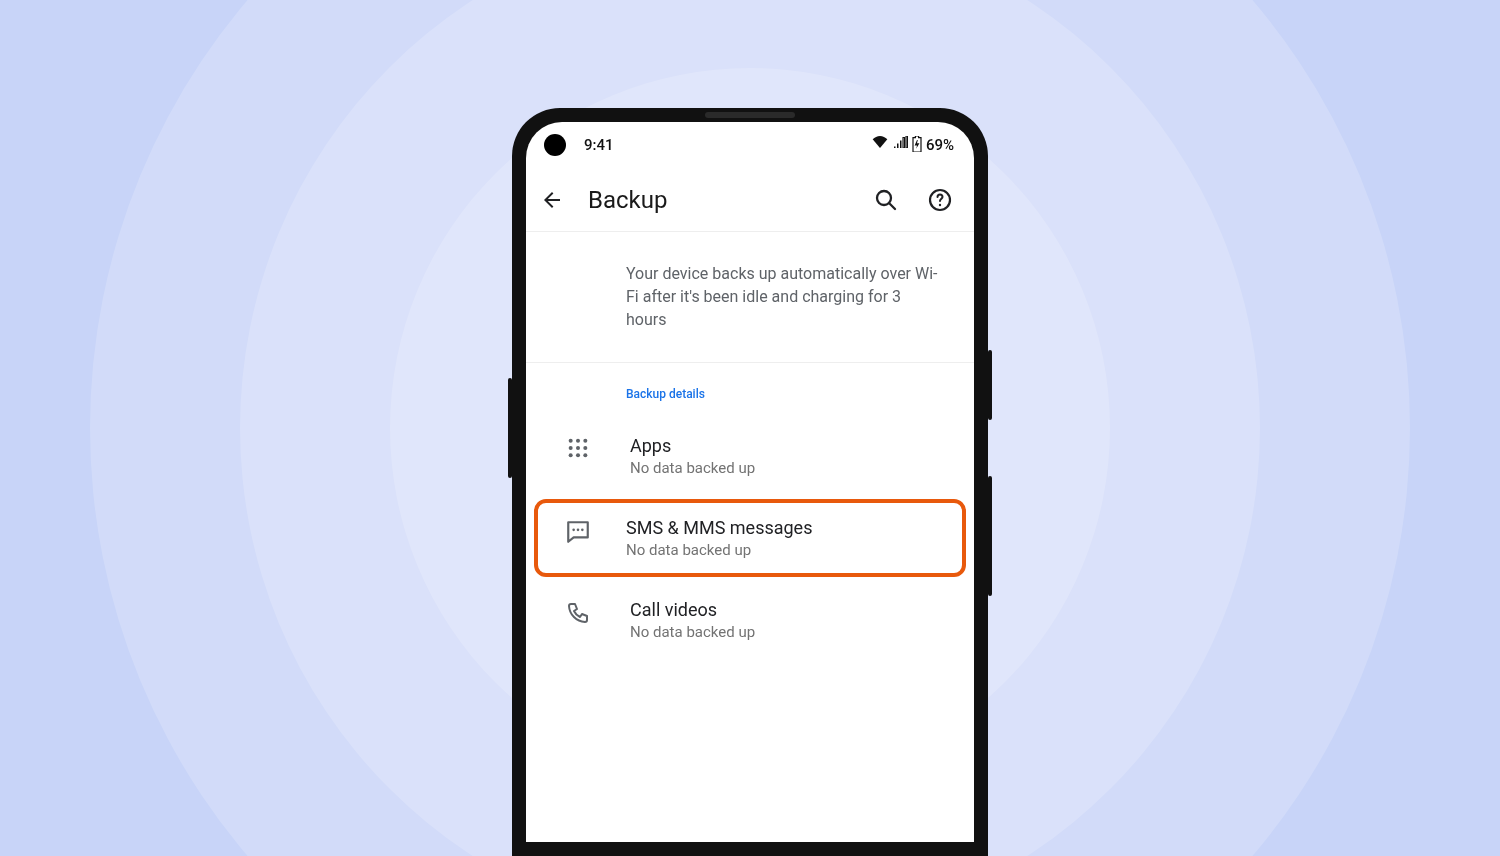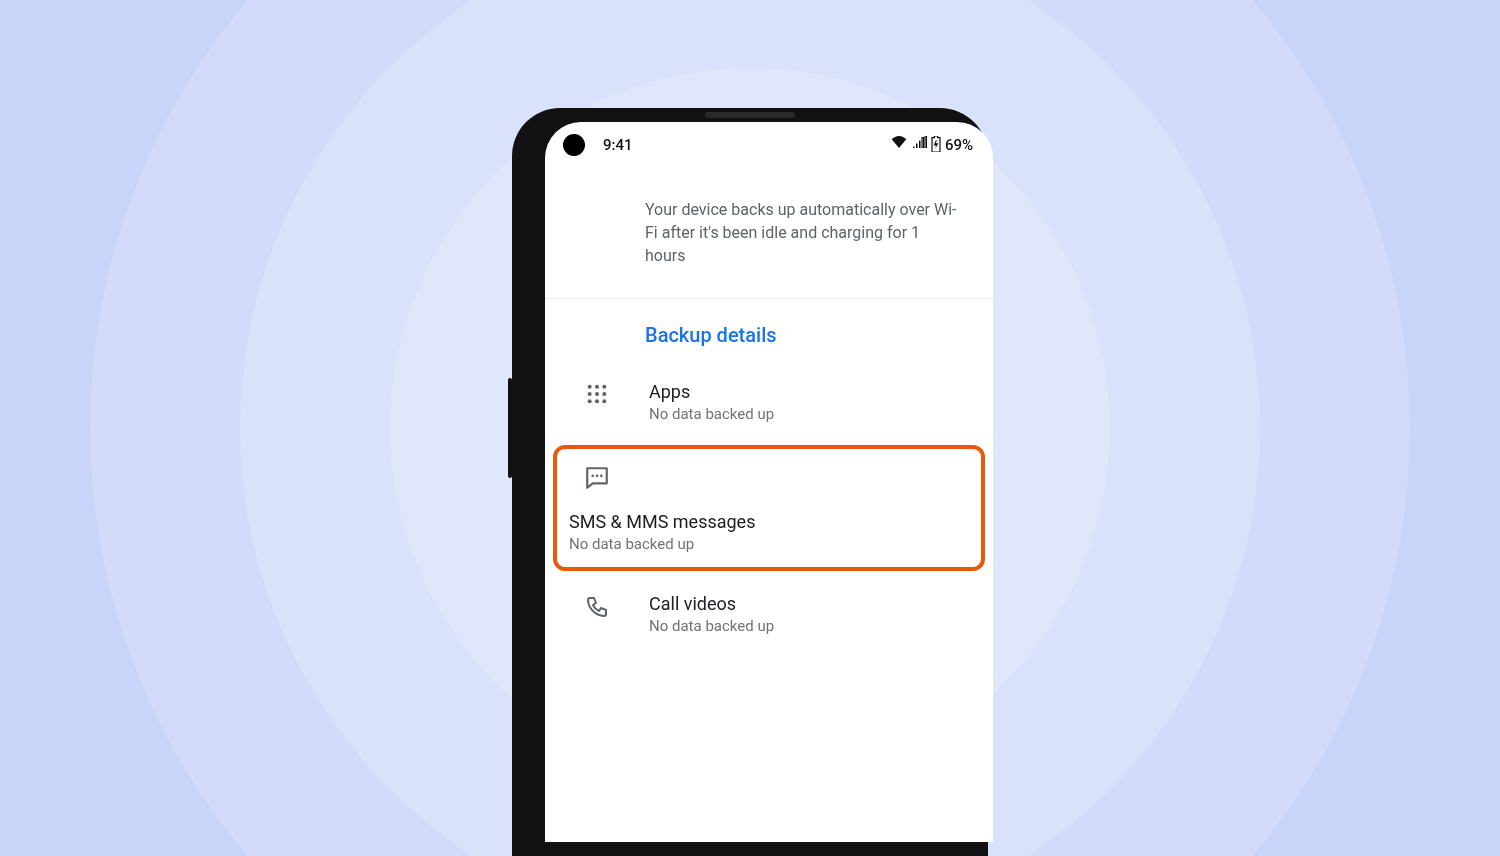--- a/index.html
+++ b/index.html
@@ -51,21 +51,20 @@
   top:4px; left:50%; transform:translateX(-50%);
   width:90px; height:6px; background:#2a2a2a; border-radius:6px;
 }
 .screen {
   background: #fff;
   width: 100%;
   height: 100%;
   border-radius: 36px 36px 0 0;
   overflow: hidden;
   position: relative;
-  margin-left: 19px;
 }
 .statusbar {
   height: 46px;
   display: flex;
   align-items: center;
   padding: 0 20px 0 18px;
 }
 .camera {
   width: 22px; height: 22px; border-radius: 50%;
   background: #000; margin-right: 18px;
@@ -91,42 +90,41 @@
 }
 .info-block {
   padding: 30px 30px 30px 100px;
   border-bottom:1px solid #eee;
 }
 .info-text {
   color:#5f6368; font-size:16px; line-height:1.45;
 }
 .section-header {
   padding: 24px 30px 16px 100px;
-  color:#1a73e8; font-size:20px; font-weight:500;
+  color:#1a73e8; font-size:12px; font-weight:500;
 }
 .list-item {
   display:flex; align-items:flex-start;
   padding: 18px 20px 18px 20px;
   gap: 20px;
   cursor:pointer;
 }
 .list-icon {
   width: 64px;
   display:flex; justify-content:center;
   padding-top:2px;
   color:#5f6368;
 }
 .list-text .primary { font-size:18px; color:#202124; }
 .list-text .secondary { font-size:15px; color:#737373; margin-top:3px; }
 .highlight {
   border: 4px solid #e8590c;
   border-radius: 12px;
   margin: 4px 8px;
   padding: 14px 12px 14px 12px;
-  flex-direction: column;
 }
 .highlight .list-icon { width:56px; }
 svg { display:block; }
 </style>
 </head>
 <body>
 
 <div class="bg-circles">
   <div class="circle c4"></div>
   <div class="circle c3"></div>
@@ -159,23 +157,46 @@
         <span>
           <svg width="10" height="16" viewBox="0 0 12 20">
               <path d="M4 0h4v2h3v18H1V2h3V0z" fill="none" stroke="#111" stroke-width="1.5"></path>
               <path d="M6 5l-3 7h3l-1 4 4-7H6l1-4z" fill="#111"></path>
             </svg>
         </span>
         <span>69%</span>
       </div>
     </div>
 
+    <div class="appbar">
+      <div class="icon-btn">
+        <svg width="24" height="24" viewBox="0 0 24 24">
+            <path d="M20 11H7.8l5.6-5.6L12 4l-8 8 8 8 1.4-1.4L7.8 13H20z" fill="#202124"></path>
+          </svg>
+      </div>
+      <div class="title">Backup</div>
+      <div class="appbar-actions">
+        <div class="icon-btn">
+          <svg width="24" height="24" viewBox="0 0 24 24">
+              <circle cx="10" cy="10" r="7" fill="none" stroke="#202124" stroke-width="2.3"></circle>
+              <line x1="15" y1="15" x2="21" y2="21" stroke="#202124" stroke-width="2.3" stroke-linecap="round"></line>
+            </svg>
+        </div>
+        <div class="icon-btn">
+          <svg width="24" height="24" viewBox="0 0 24 24">
+              <circle cx="12" cy="12" r="10" fill="none" stroke="#202124" stroke-width="2.2"></circle>
+              <path d="M9.5 9a2.5 2.5 0 115 0c0 1.5-2.5 2-2.5 4" fill="none" stroke="#202124" stroke-width="2" stroke-linecap="round"></path>
+              <circle cx="12" cy="17" r="1.2" fill="#202124"></circle>
+            </svg>
+        </div>
+      </div>
+    </div>
 
     <div class="info-block">
-      <div class="info-text">Your device backs up automatically over Wi-Fi after it's been idle and charging for 1 hours</div>
+      <div class="info-text">Your device backs up automatically over Wi-Fi after it's been idle and charging for 3 hours</div>
     </div>
 
     <div class="section-header">Backup details</div>
 
     <div class="list-item">
       <div class="list-icon">
         <svg width="22" height="22" viewBox="0 0 24 24">
             <circle cx="4" cy="4" r="2.2" fill="#5f6368"></circle>
             <circle cx="12" cy="4" r="2.2" fill="#5f6368"></circle>
             <circle cx="20" cy="4" r="2.2" fill="#5f6368"></circle>

